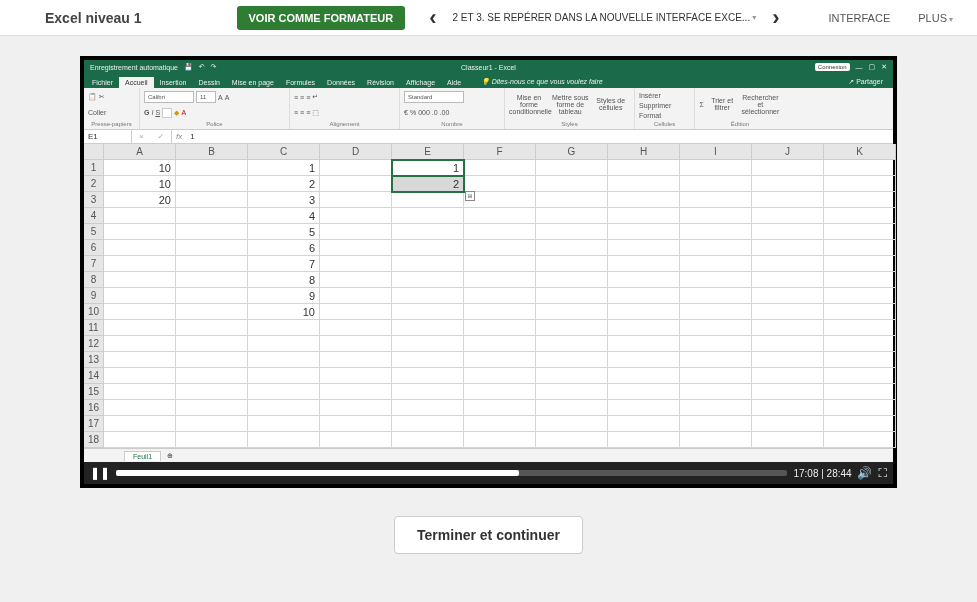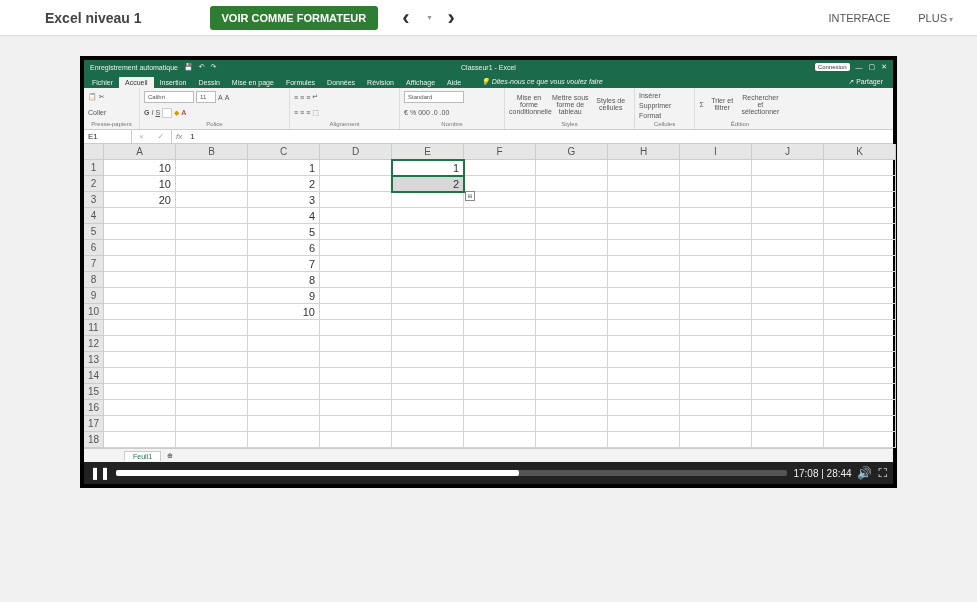--- a/index.html
+++ b/index.html
@@ -1,19 +1,19 @@
 <!DOCTYPE html>
 <html><head>
 <meta charset="utf-8">
 <style>
 * { box-sizing: border-box; margin: 0; padding: 0; }
 body { font-family: "Segoe UI", Arial, sans-serif; background: #f0f0f0; width: 977px; height: 602px; overflow: hidden; font-size: 12px; color: #333; }
 .topbar { background: #fff; height: 36px; display: flex; align-items: center; padding: 0 10px; border-bottom: 1px solid #ddd; }
 .course-title { font-weight: bold; font-size: 14px; color: #444; margin-right: 68px; margin-left: 35px; }
-.btn-green { background: #2e7d32; color: #fff; border: none; border-radius: 3px; padding: 6px 12px; font-weight: bold; font-size: 11px; margin-right: 8px; cursor: pointer; }
+.btn-green { background: #2e7d32; color: #fff; border: none; border-radius: 3px; padding: 6px 12px; font-weight: bold; font-size: 11px; margin-right: 8px; cursor: pointer; margin-left: 27px; }
 .nav-arrow { font-size: 22px; color: #333; padding: 0 16px; cursor: pointer; font-weight: bold; }
 .lesson-title { font-size: 10px; color: #333; flex: 0 0 auto; }
 .spacer { flex: 1; }
 .menu-link { font-size: 11px; color: #555; padding: 0 14px; cursor: pointer; }
 .content { padding: 20px 80px 0 80px; }
 .video-frame { background: #000; padding: 4px; position: relative; }
 .video-inner { background: #fff; }
 .excel-title { background: #1b6b4a; height: 14px; display: flex; align-items: center; color: #eee; font-size: 7px; padding: 0 6px; }
 .excel-title .left { flex: 0 0 200px; display: flex; align-items: center; gap: 6px; }
 .excel-title .center { flex: 1; text-align: center; }
@@ -53,20 +53,21 @@
 .btn-finish { background: #fff; border: 1px solid #ccc; border-radius: 4px; padding: 10px 22px; font-size: 14px; font-weight: bold; color: #333; cursor: pointer; }
 .caret { font-size: 8px; color: #999; margin-left: 2px; }
 </style>
 </head>
 <body>
 
 <div class="topbar">
   <span class="course-title">Excel niveau 1</span>
   <button class="btn-green">VOIR COMME FORMATEUR</button>
   <span class="nav-arrow">‹</span>
+  <span class="lesson-title">2 ET 3. SE REPÉRER DANS LA NOUVELLE INTERFACE EXCE...</span>
   <span class="caret">▾</span>
   <span class="nav-arrow">›</span>
   <span class="spacer"></span>
   <span class="menu-link">INTERFACE</span>
   <span class="menu-link"><span>PLUS</span><span class="caret">▾</span></span>
 </div>
 
 <div class="content">
   <div class="video-frame">
     <div class="video-inner">
@@ -437,13 +438,16 @@
       <span class="ctrl-icon">❚❚</span>
       <div class="progress">
           <div class="progress-inner"></div>
         </div>
       <span class="time"><span>17:08</span> | <span>28:44</span></span>
       <span class="ctrl-icon">🔊</span>
       <span class="ctrl-icon">⛶</span>
     </div>
   </div>
 
+  <div class="finish-row">
+    <button class="btn-finish">Terminer et continuer</button>
+  </div>
 </div>
 
 </body></html>

